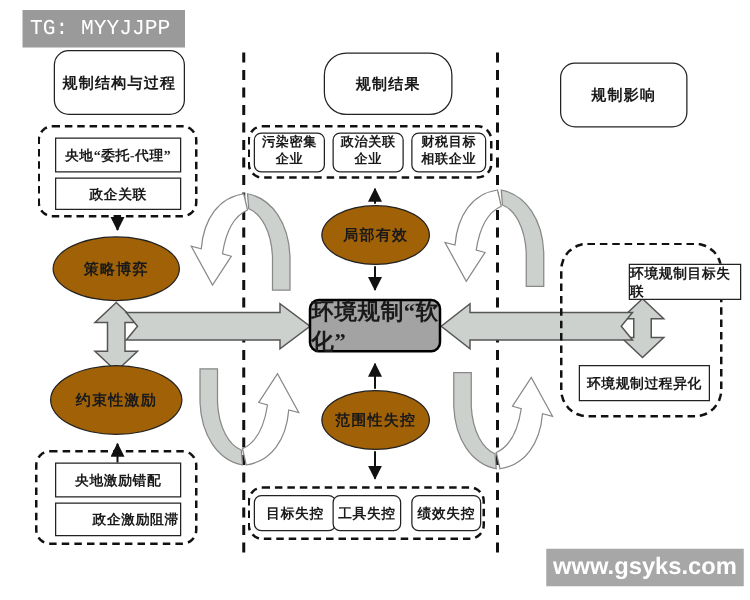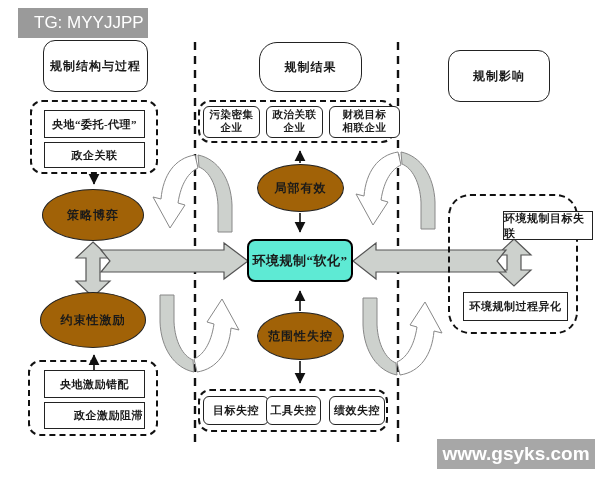--- a/index.html
+++ b/index.html
@@ -12,25 +12,25 @@
            font-size:12px;font-weight:600;letter-spacing:1px;}
   .dash-group{border:2px dashed #111;border-radius:12px;background:transparent;}
   .dash-group.round{border-radius:22px;}
   .node-box{border:1.5px solid #222;background:#fff;display:flex;align-items:center;
             justify-content:center;font-size:11px;font-weight:600;letter-spacing:.5px;}
   .node-box.rounded{border-radius:6px;}
   .node-box.two-line{flex-direction:column;font-size:10.5px;line-height:1.2;}
   .ellipse{border:1.5px solid #222;border-radius:50%;background:#a16207;
            display:flex;align-items:center;justify-content:center;
            font-size:12px;font-weight:600;letter-spacing:1px;}
-  .core-box{border:2px solid #000;border-radius:8px;background:#5eead4;
+  .core-box{border:2px solid #000;border-radius:8px;background:#a3a3a3;
             display:flex;align-items:center;justify-content:center;
-            font-size:13px;font-weight:700;letter-spacing:.5px;}
-  .badge{background:#9a9a9a;color:#fff;font-family:Liberation Sans, sans-serif;
-         font-size:17px;display:flex;align-items:center;padding-left:16px;z-index:2;}
+            font-size:18px;font-weight:700;letter-spacing:.5px;}
+  .badge{background:#9a9a9a;color:#fff;font-family:Liberation Mono, monospace;
+         font-size:17px;display:flex;align-items:center;padding-left:6px;z-index:2;}
   .watermark{background:#a7a7a7;color:#fff;font-family:"Liberation Sans","DejaVu Sans",sans-serif;
              font-size:19px;display:flex;align-items:center;justify-content:center;z-index:2;font-weight:bold;}
 </style>
 </head>
 <body>
 
 <div id="stage">
 
   <svg id="arrow-layer" width="600" height="480" viewBox="0 0 600 480">
     <defs>
@@ -89,21 +89,21 @@
 
   <div class="abs dash-group" style="left:198px;top:100px;width:196px;height:43px;"></div>
   <div class="abs node-box rounded two-line" style="left:203px;top:106px;width:57px;height:32px;">
     <span>污染密集</span>
     <span>企业</span>
   </div>
   <div class="abs node-box rounded two-line" style="left:266px;top:106px;width:57px;height:32px;">
     <span>政治关联</span>
     <span>企业</span>
   </div>
-  <div class="abs node-box rounded two-line" style="left:329px;top:106px;width:71px;height:32px;">
+  <div class="abs node-box rounded two-line" style="left:329px;top:106px;width:60px;height:32px;">
     <span>财税目标</span>
     <span>相联企业</span>
   </div>
 
   <div class="abs ellipse" style="left:257px;top:164px;width:87px;height:48px;">局部有效</div>
 
   <div class="abs core-box" style="left:247px;top:239px;width:106px;height:43px;">环境规制“软化”</div>
 
   <div class="abs ellipse" style="left:257px;top:312px;width:87px;height:48px;">范围性失控</div>
 

